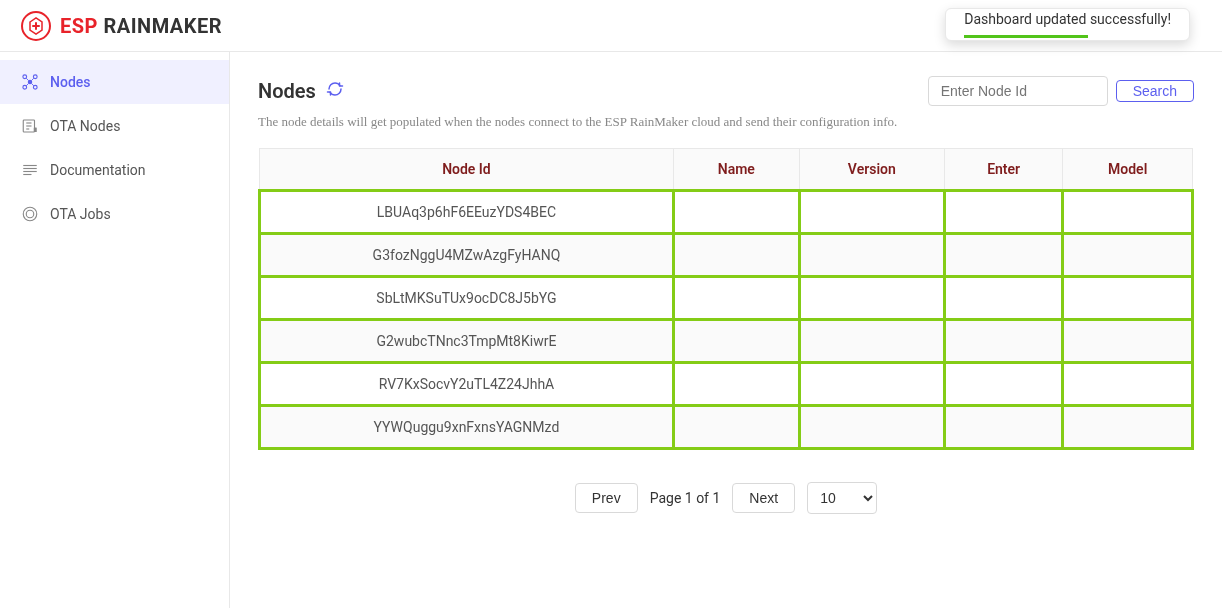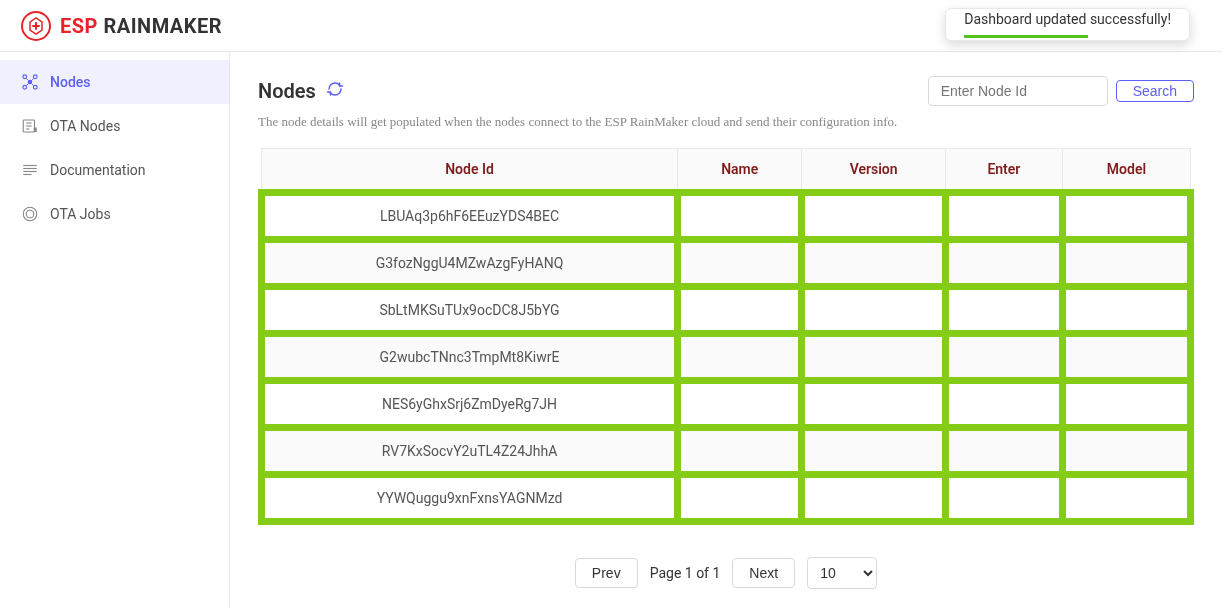--- a/index.html
+++ b/index.html
@@ -168,21 +168,21 @@
     }
     .nodes-table th {
       background: #fafafa;
       border: 1px solid #e8e8e8;
       padding: 12px 16px;
       text-align: center;
       font-weight: 600;
       color: #7f1d1d;
     }
     .nodes-table td {
-      border: 7px solid #84cc16;
+      border: 3px solid #84cc16;
       padding: 12px 20px;
       text-align: center;
       color: #555;
       background: #fff;
     }
     .nodes-table tr:nth-child(even) td { background: #fafafa; }
 
     
     .pagination {
       display: flex;
@@ -346,27 +346,20 @@
             <td></td>
           </tr>
           <tr>
             <td>G2wubcTNnc3TmpMt8KiwrE</td>
             <td></td>
             <td></td>
             <td></td>
             <td></td>
           </tr>
           <tr>
-            <td>NES6yGhxSrj6ZmDyeRg7JH</td>
-            <td></td>
-            <td></td>
-            <td></td>
-            <td></td>
-          </tr>
-          <tr>
             <td>RV7KxSocvY2uTL4Z24JhhA</td>
             <td></td>
             <td></td>
             <td></td>
             <td></td>
           </tr>
           <tr>
             <td>YYWQuggu9xnFxnsYAGNMzd</td>
             <td></td>
             <td></td>

